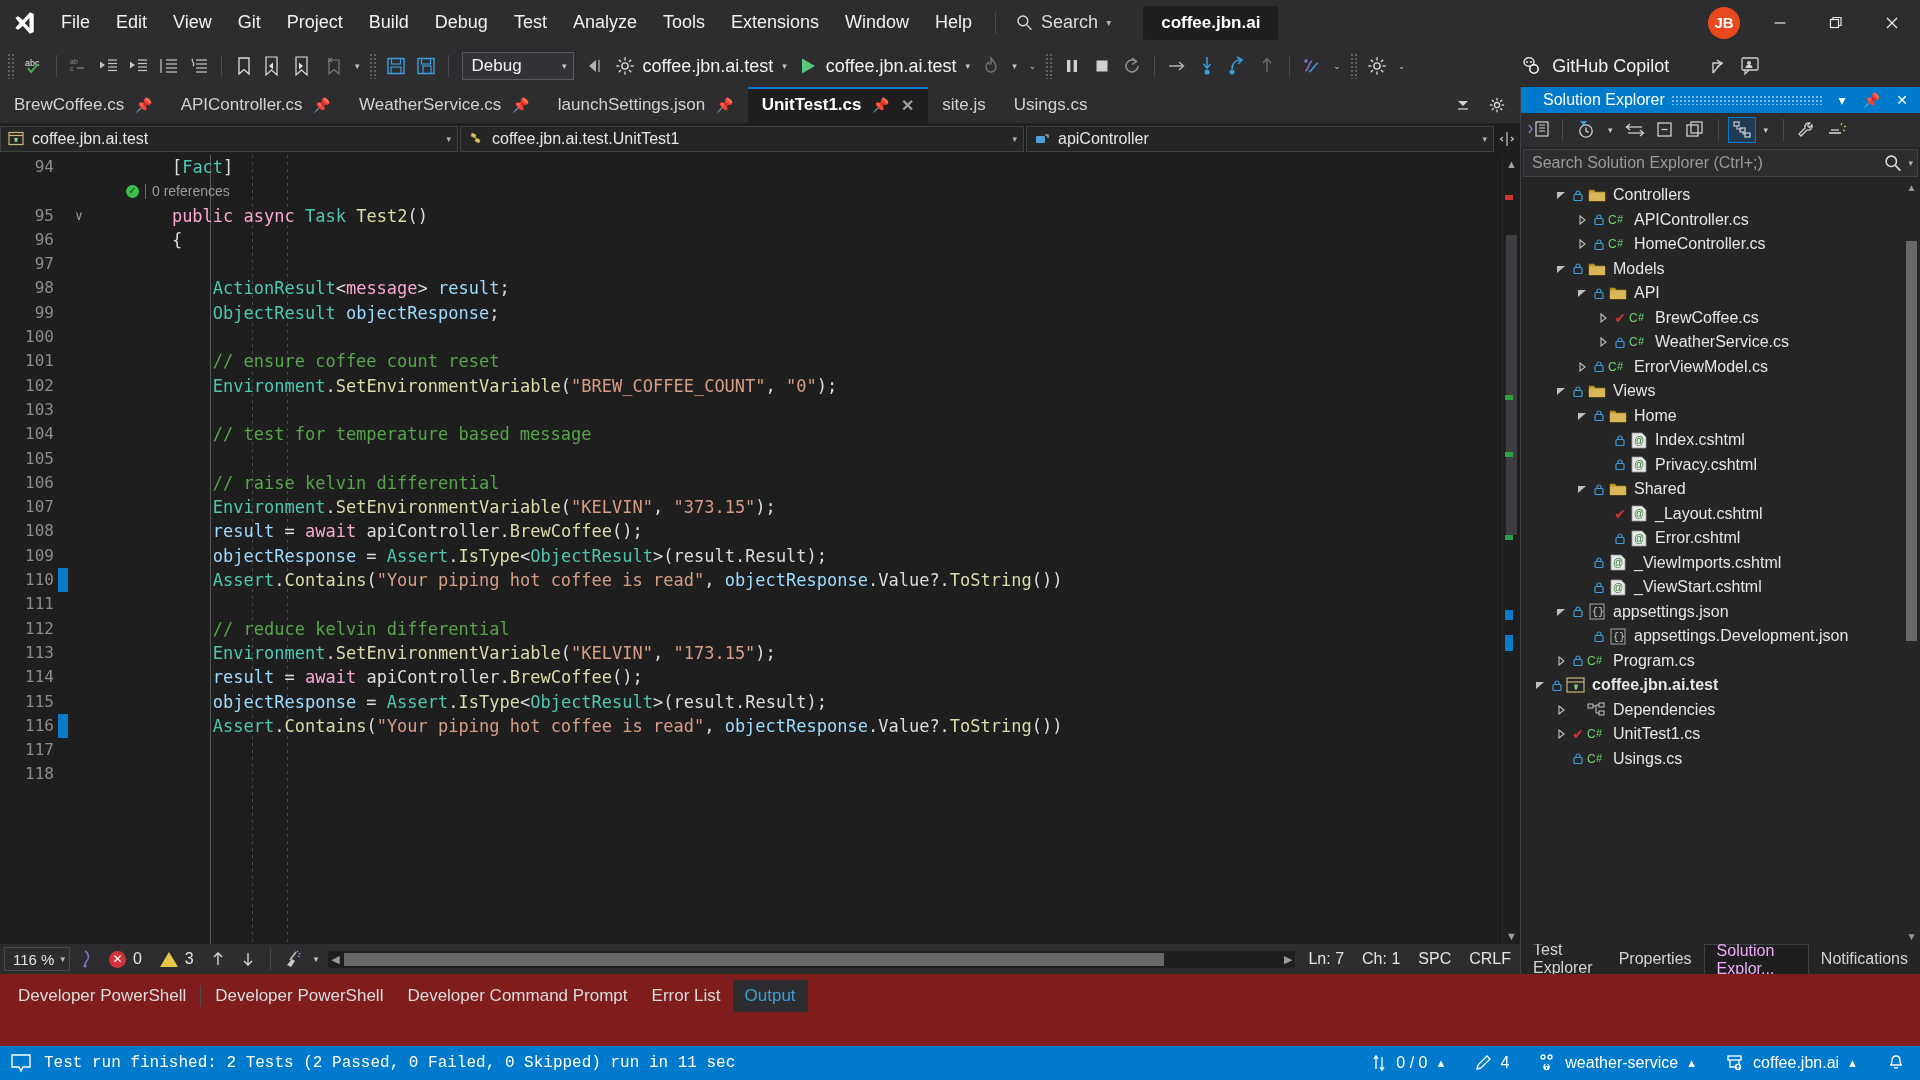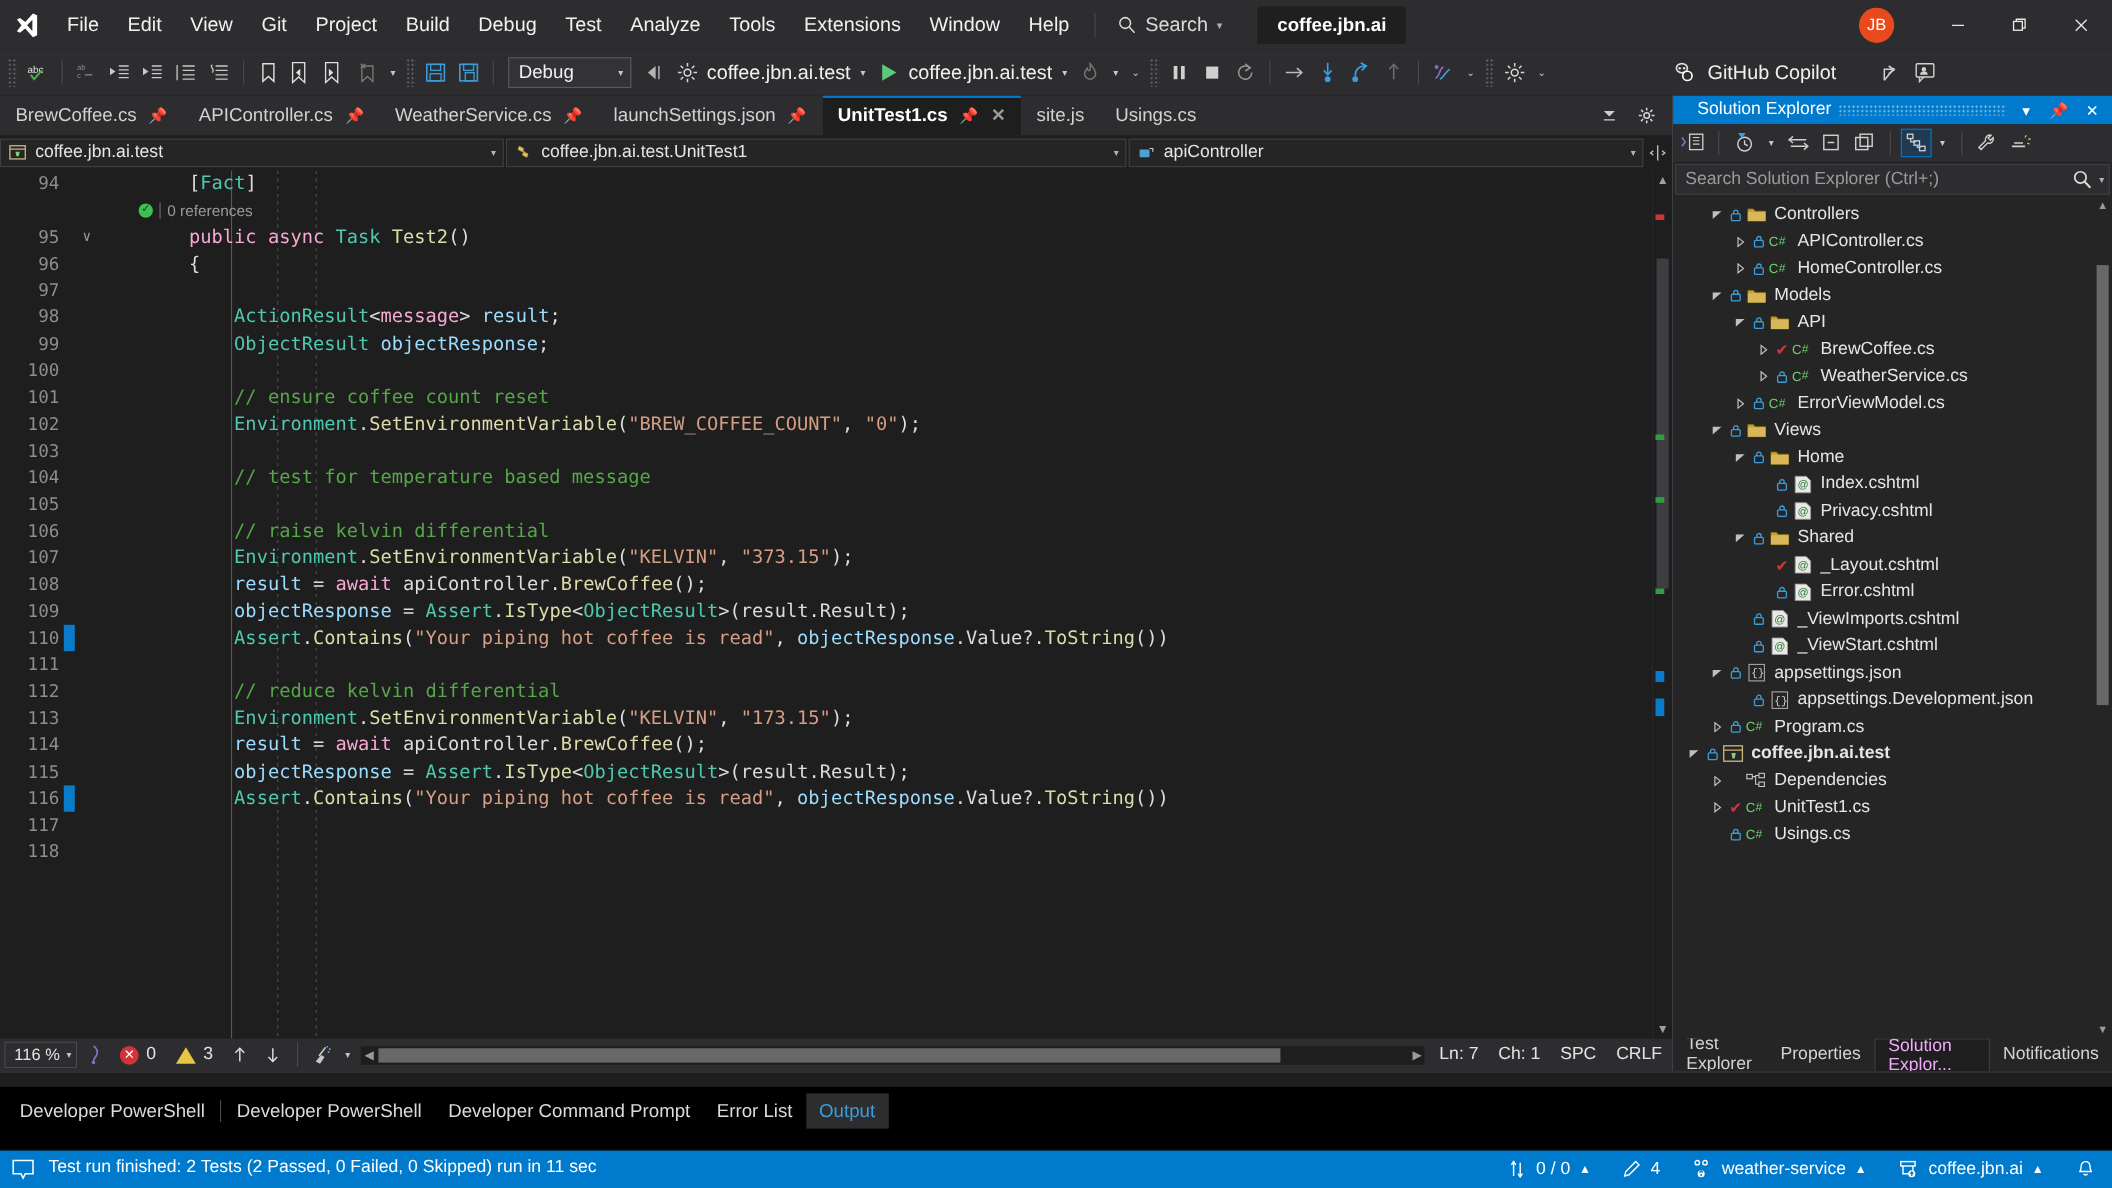--- a/index.html
+++ b/index.html
@@ -30,23 +30,23 @@
     font-size: 18px; color: #dcdcdc; cursor: text;
   }
   .search-box .caret { font-size: 10px; color: #b0b0b0; }
   .sol-name {
     margin-left: 22px; background: #1f1f1f; padding: 7px 18px;
     font-size: 17px; font-weight: bold; color: #ffffff; border-radius: 2px;
   }
   .title-right { margin-left: auto; display: flex; align-items: center; height: 100%; }
   .avatar {
     width: 32px; height: 32px; border-radius: 50%; background: #e8491d;
-    color: #fff; font-size: 15px; font-weight: normal;
+    color: #fff; font-size: 15px; font-weight: bold;
     display: flex; align-items: center; justify-content: center;
-    margin-right: 30px;
+    margin-right: 12px;
   }
   .wbtn {
     width: 56px; height: 45px; display: flex; align-items: center; justify-content: center;
     color: #e8e8e8;
   }
 
   
   .toolbar {
     height: 42px; background: #2d2d30; display: flex; align-items: center;
     flex: 0 0 42px; padding-left: 4px; gap: 0px;
@@ -197,33 +197,33 @@
   .nlabel.bold { font-weight:bold; }
   .se-vscroll { position:absolute; right:0; top:0; bottom:0; width:17px; background:#252526;}
   .se-vscroll .arrow{height:16px;display:flex;align-items:center;justify-content:center;color:#9a9a9a;font-size:10px;}
   .se-vscroll .thumb{position:absolute;left:3px;right:3px;background:#686868;}
 
   .se-tabs { height:30px; background:#252526; display:flex; align-items:stretch; flex:0 0 30px;}
   .se-tab { display:flex;align-items:center;padding:0 12px;font-size:16px;color:#d4d4d4;}
   .se-tab.active { background:#1e1e1e; color:#f0abfc; border-top:1px solid #3f3f46;border-left:1px solid #3f3f46;border-right:1px solid #3f3f46;}
 
   
-  .bottom { flex: 0 0 72px; background:#000000; display:flex; flex-direction:column;text-align:center; }
+  .bottom { flex: 0 0 72px; background:#7f1d1d; display:flex; flex-direction:row;text-align:center; }
   .bt-filler { height:14px; background:#1e1e1e; border-top:1px solid #3f3f46;}
   .bt-tabs { height:44px; display:flex; align-items:center; padding-left:6px; gap:0; }
   .bt-tab { font-size:17px; color:#dcdcdc; padding: 6px 12px; }
   .bt-tab.active { background:#2d2d30; color:#3b9edb; }
   .bt-sep { width:1px; height:20px; background:#4a4a4d; margin:0 2px; }
 
   
   .statusbar {
     height: 34px; flex: 0 0 34px; background:#007acc; display:flex; align-items:center;
     color:#fff; font-size:16px; padding-left: 10px; gap:0;
   }
-  .sb-left { display:flex; gap:12px; }
+  .sb-left { display:flex; align-items:center; gap:12px;font-family:Liberation Mono, monospace; }
   .sb-right { margin-left:auto; display:flex; align-items:center; }
   .sb-item { display:flex; align-items:center; gap:8px; padding: 0 14px; height:34px; }
 </style>
 </head>
 <body>
 
 <div id="app">
 
   <div class="titlebar">
     <div class="vs-logo">

